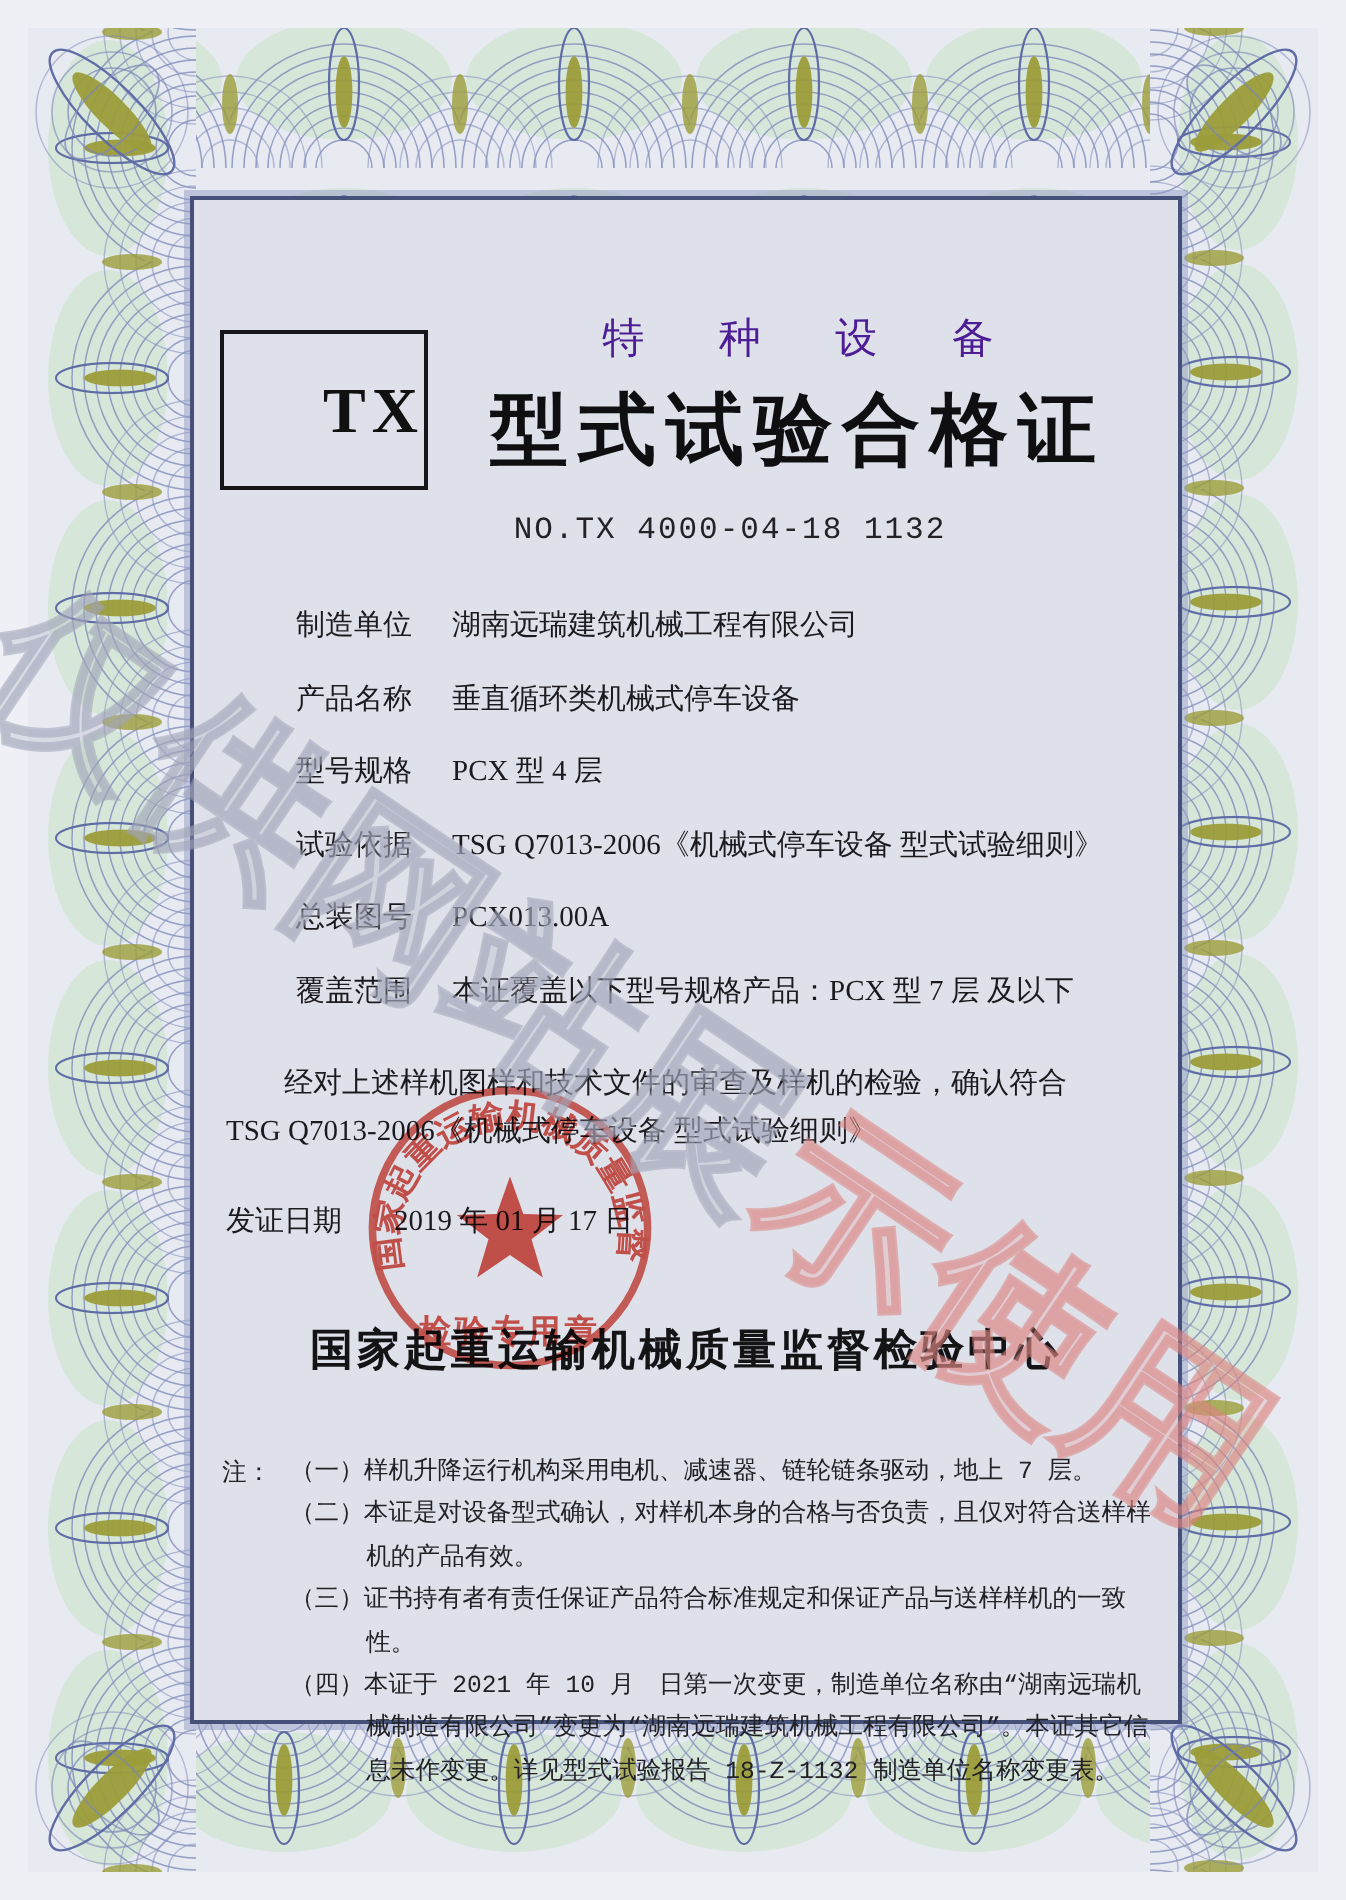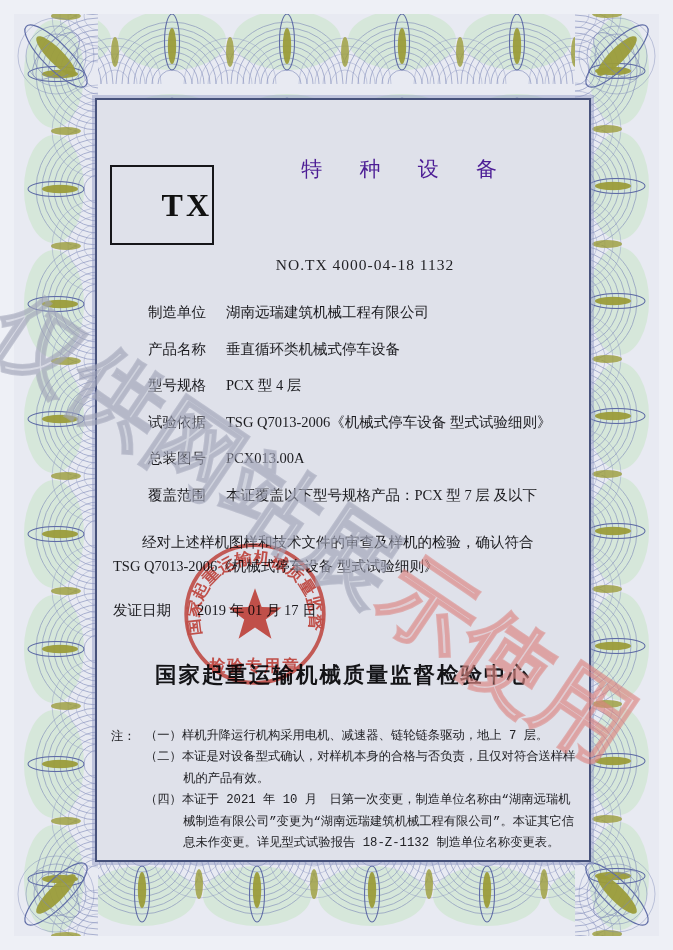--- a/index.html
+++ b/index.html
@@ -19,21 +19,21 @@
   }
   .tx-box{
     position:absolute;left:13px;top:65px;width:100px;height:76px;
     border:2px solid #16161a;display:flex;align-items:center;justify-content:flex-end;
     font-size:32px;font-weight:bold;letter-spacing:3px;color:#111;
   }
   .titles{position:absolute;left:128px;top:55px;width:348px;text-align:center;}
   .title-small{font-size:21px;letter-spacing:16px;color:#4c1d95;padding-left:16px;}
   .title-main{font-size:39px;font-weight:bold;letter-spacing:5px;color:#0f0f12;margin-top:5px;}
   .cert-no{position:absolute;left:38px;top:156px;width:460px;text-align:center;
-    font-size:15.5px;letter-spacing:1px;color:#232327;}
+    font-size:15.5px;letter-spacing:1px;color:#232327;font-family:Liberation Mono, monospace;}
   .fields{position:absolute;left:16px;top:203px;width:462px;margin-left:35px;}
   .field-row{height:21px;margin-bottom:15.5px;font-size:14.5px;white-space:nowrap;}
   .field-label{display:inline-block;min-width:62px;color:#1b1b1f;}
   .field-value{margin-left:16px;color:#1b1b1f;}
   .conclusion{position:absolute;left:16px;top:413px;width:462px;
     font-size:14.5px;line-height:24px;color:#1b1b1f;}
   .conclusion .line1{text-indent:2em;margin-top:17px;}
   .date-row{position:absolute;left:16px;top:501px;font-size:14.5px;color:#1b1b1f;}
   .date-value{margin-left:26px;}
   .authority{position:absolute;left:0;top:560px;width:100%;text-align:center;
@@ -129,20 +129,21 @@
 </svg>
 
 <div class="content-box">
 
   <div class="tx-box">
     <span>TX</span>
   </div>
 
   <div class="titles">
     <div class="title-small">特 种 设 备</div>
+    <div class="title-main">型式试验合格证</div>
   </div>
 
   <div class="cert-no">NO.TX 4000-04-18 1132</div>
 
   <div class="fields">
     <div class="field-row">
       <span class="field-label">制造单位</span><span class="field-value">湖南远瑞建筑机械工程有限公司</span>
     </div>
     <div class="field-row">
       <span class="field-label">产品名称</span><span class="field-value">垂直循环类机械式停车设备</span>
@@ -170,20 +171,21 @@
     <span>发证日期</span><span class="date-value">2019 年 01 月 17 日</span>
   </div>
 
   <div class="authority">国家起重运输机械质量监督检验中心</div>
 
   <div class="notes">
     <div class="notes-wrap">
       <span class="notes-label">注：</span>
       <div class="note-item">（一）样机升降运行机构采用电机、减速器、链轮链条驱动，地上 7 层。</div>
       <div class="note-item">（二）本证是对设备型式确认，对样机本身的合格与否负责，且仅对符合送样样机的产品有效。</div>
+      <div class="note-item">（三）证书持有者有责任保证产品符合标准规定和保证产品与送样样机的一致性。</div>
       <div class="note-item">（四）本证于 2021 年 10 月　日第一次变更，制造单位名称由“湖南远瑞机械制造有限公司”变更为“湖南远瑞建筑机械工程有限公司”。本证其它信息未作变更。详见型式试验报告 18-Z-1132 制造单位名称变更表。</div>
     </div>
   </div>
 
   <svg class="seal" viewBox="0 0 160 160">
     <circle cx="80" cy="80" r="64" fill="none" stroke="#d8473c" stroke-width="3.5" opacity="0.92"></circle>
     <defs>
       <path id="ringPath" d="M 30 99 A 52 52 0 1 1 130 99" fill="none"></path>
     </defs>
     <text font-size="15" fill="#d8473c" font-weight="bold">

